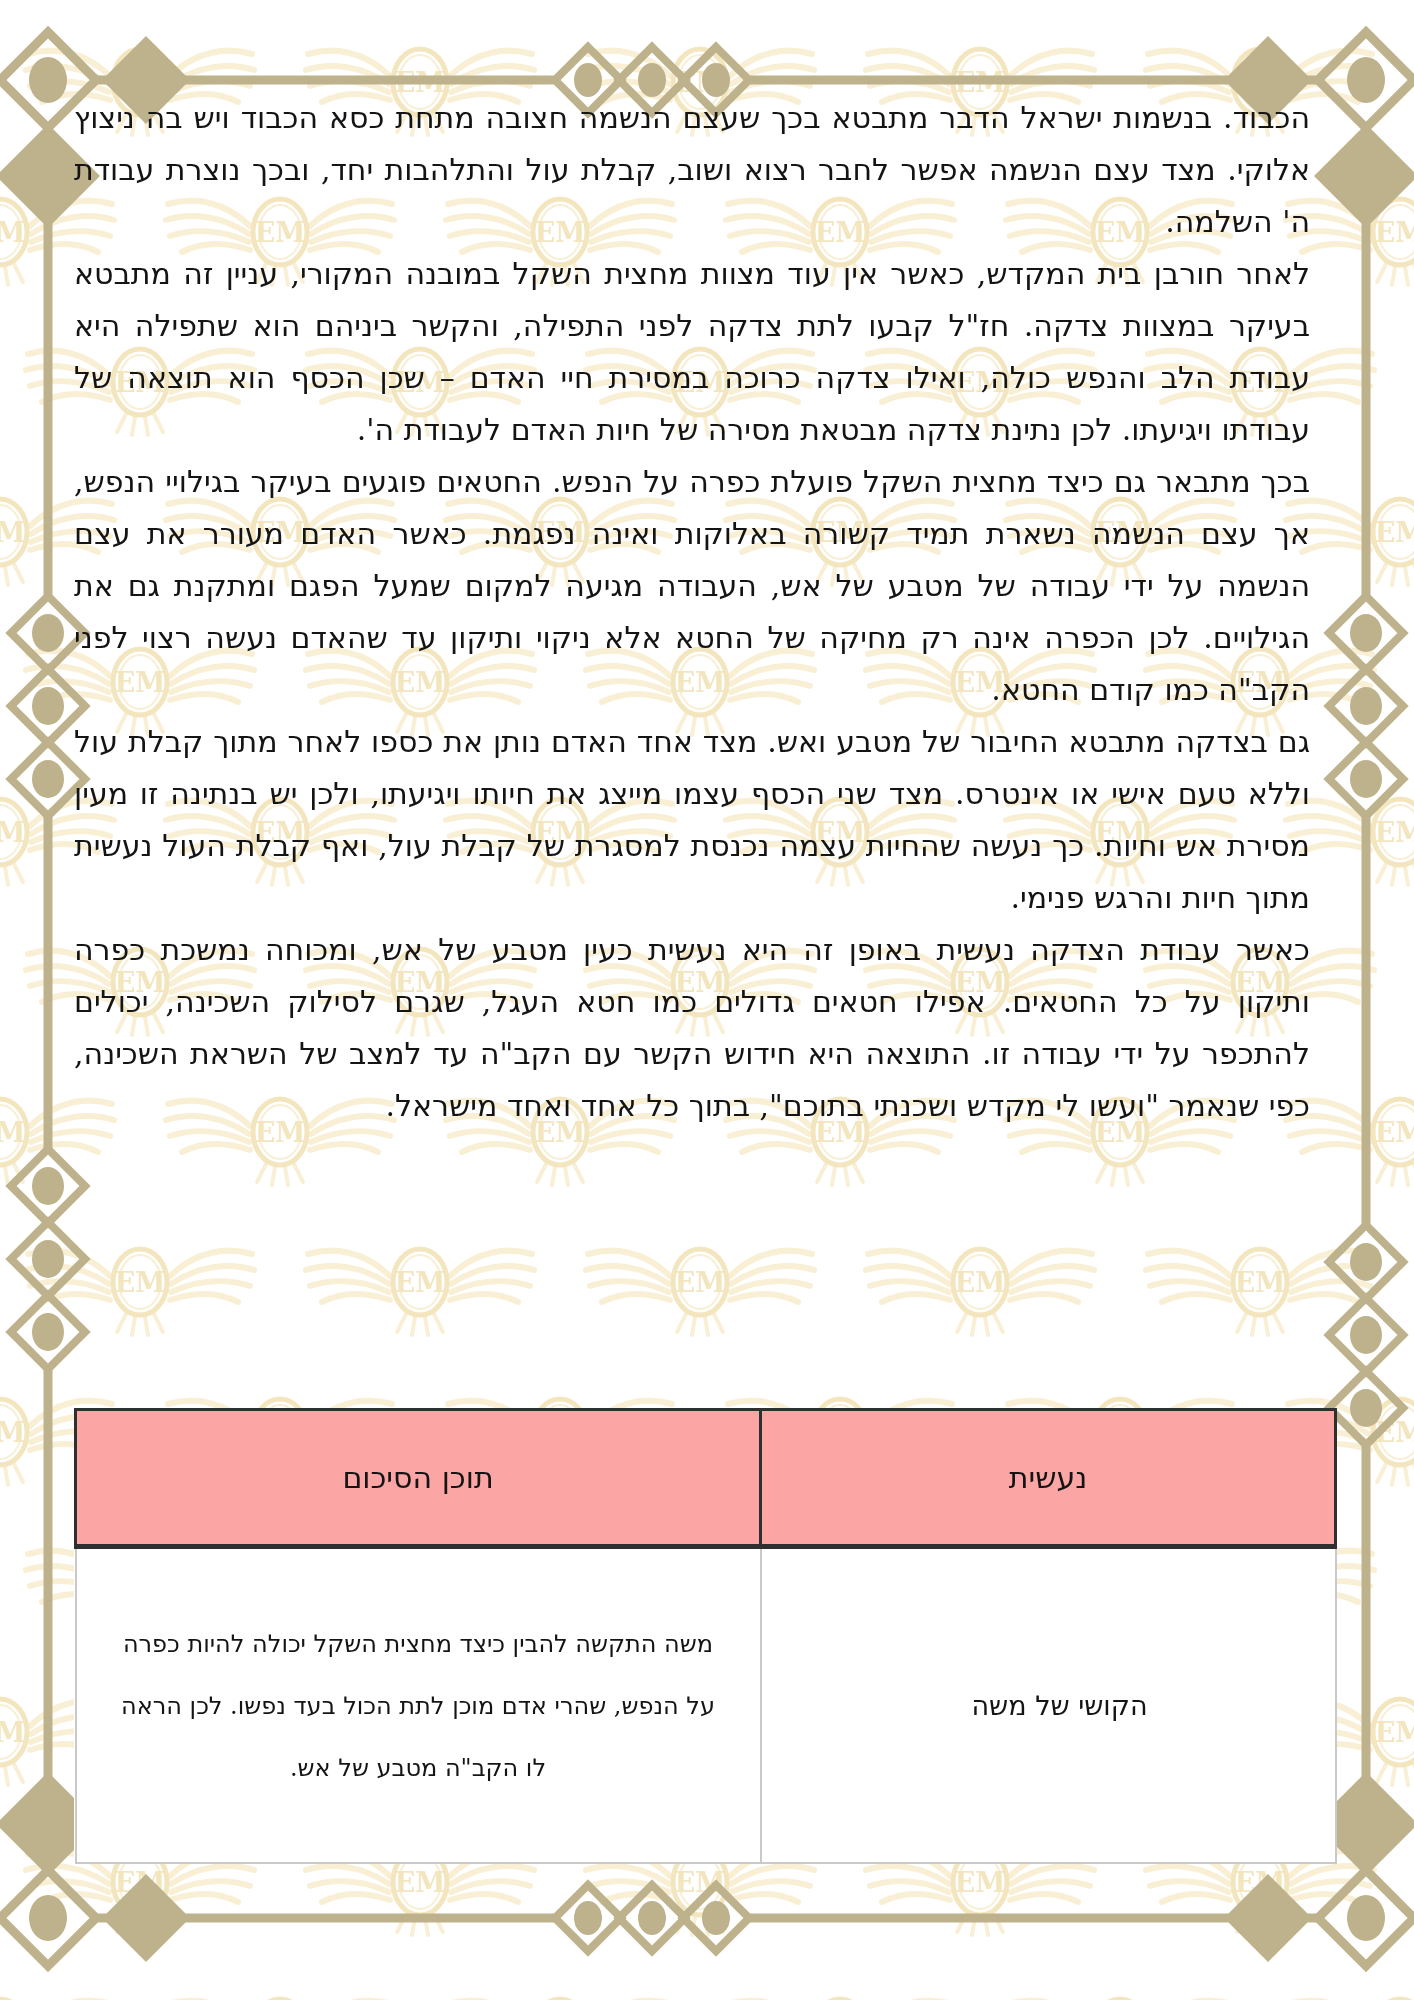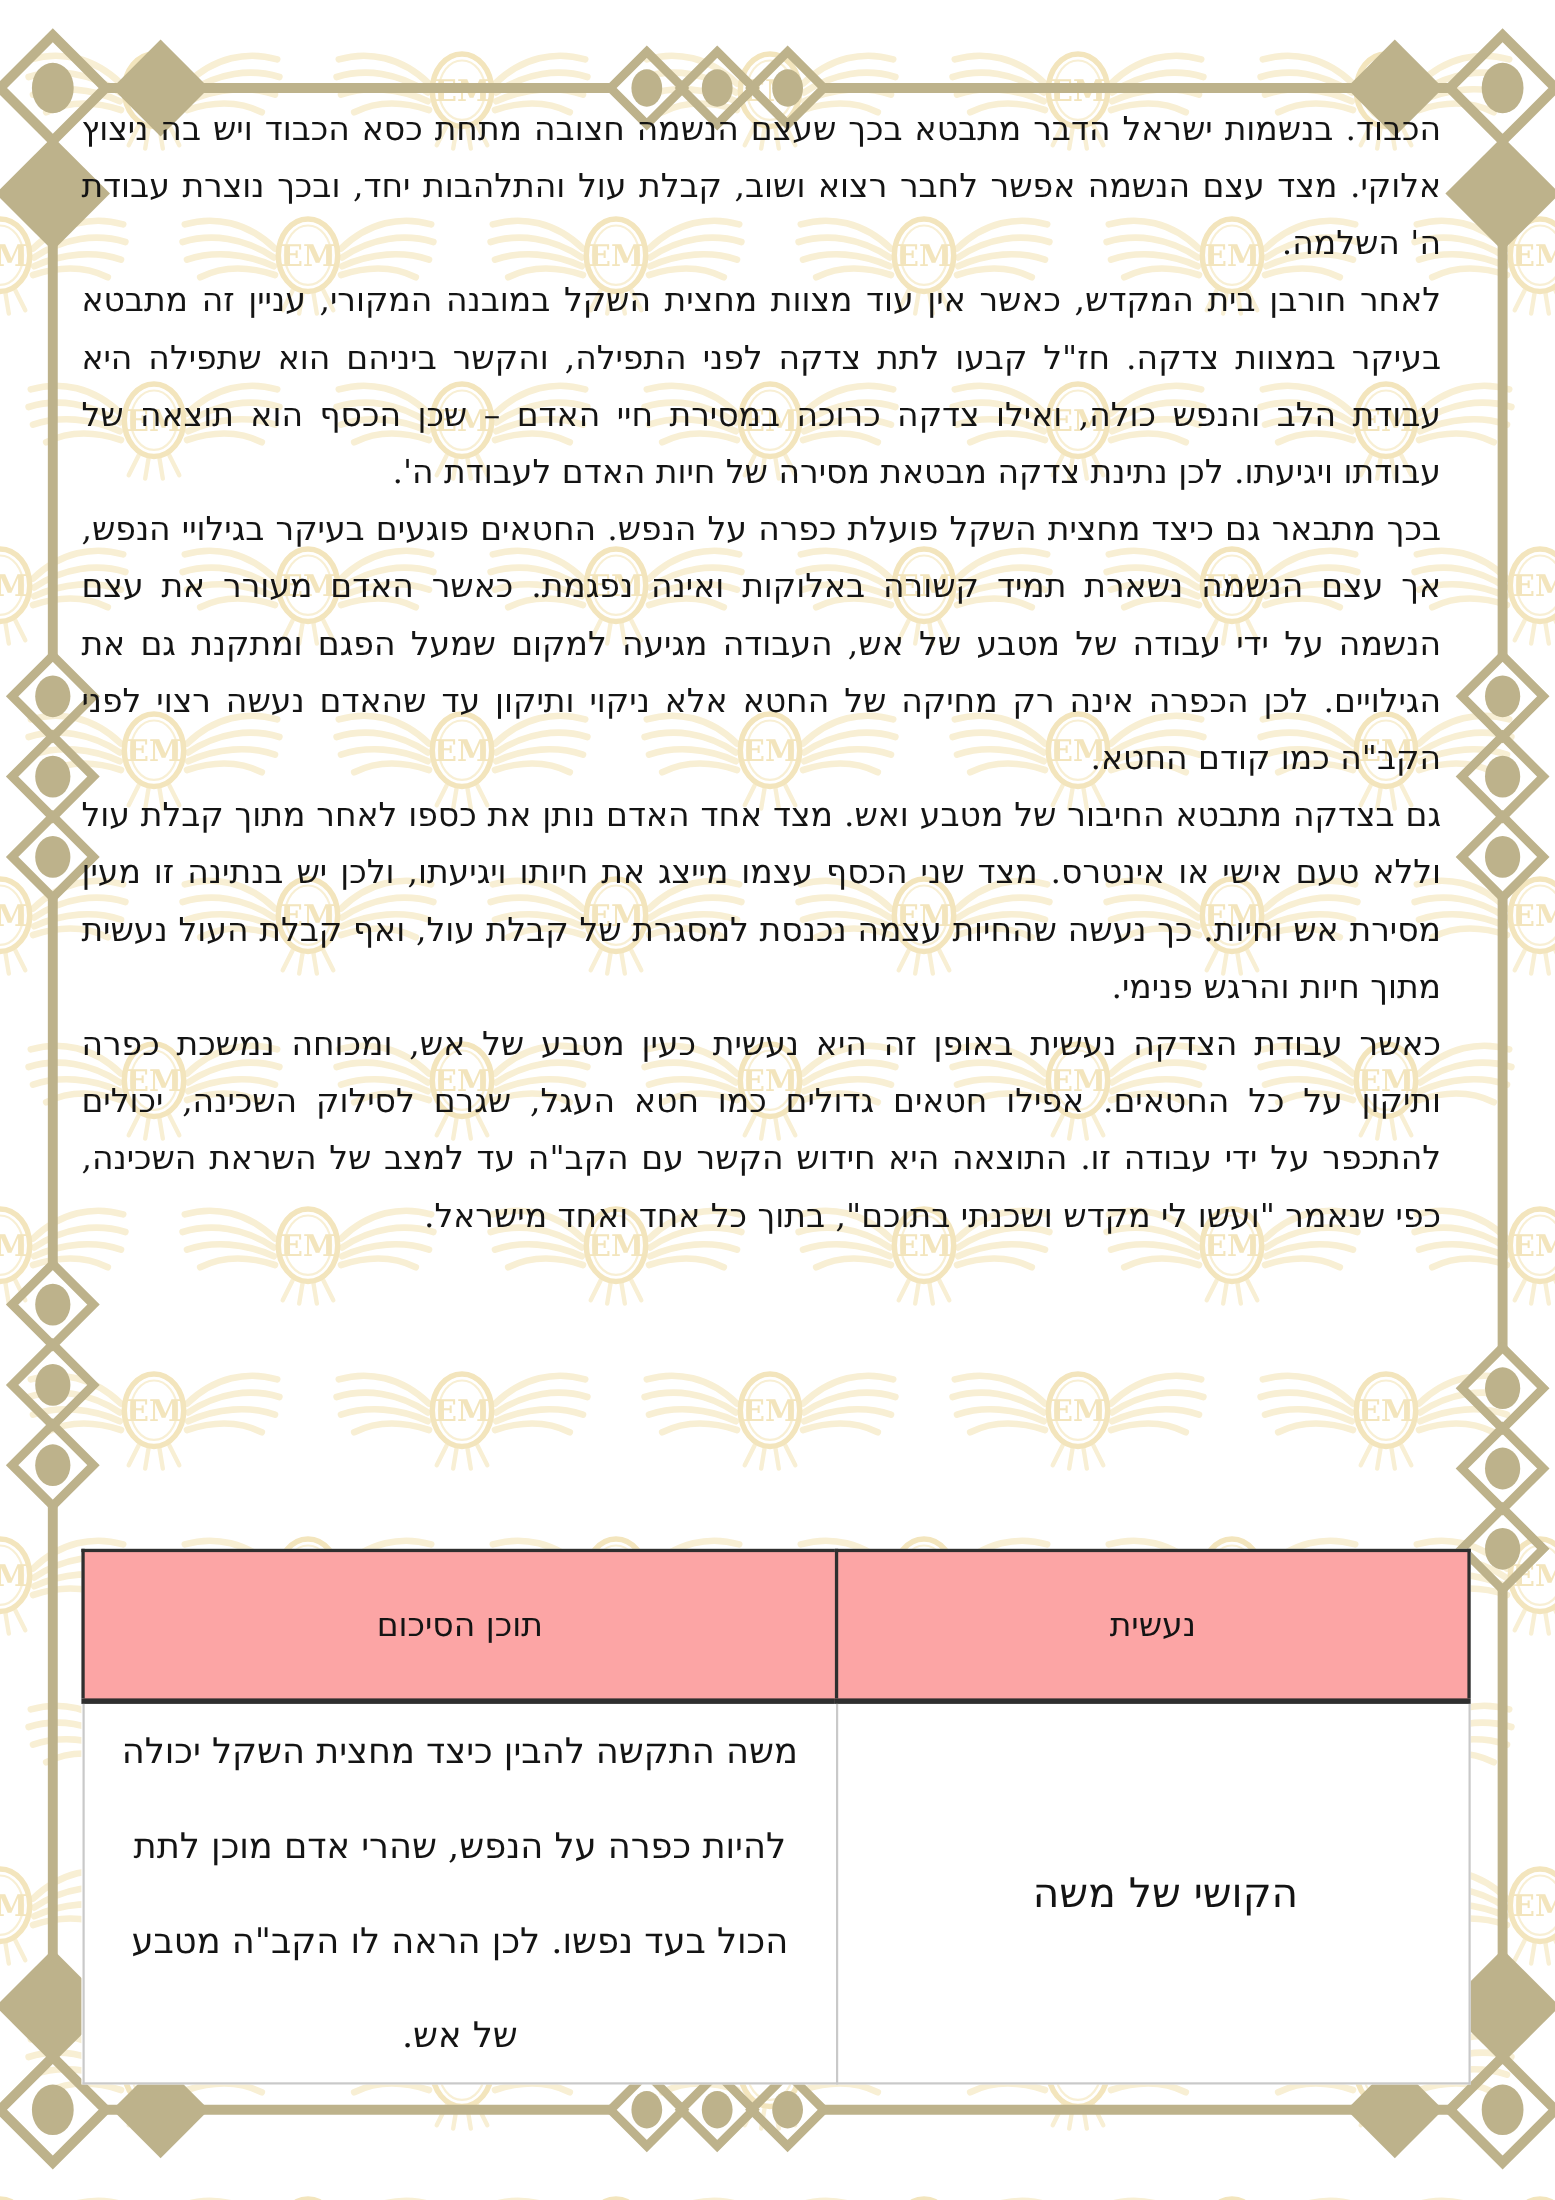--- a/index.html
+++ b/index.html
@@ -18,22 +18,22 @@
   .tbl-wrap{position:absolute;top:1408px;left:77px;width:1260px;z-index:3;direction:rtl;}
   table.summary{border-collapse:collapse;width:1260px;table-layout:fixed;background:#ffffff;
                 font-size:30px;color:#141414;}
   table.summary col.c-topic{width:575px;}
   table.summary col.c-content{width:685px;}
   table.summary thead th{
       height:131px;background:#fca5a5;font-weight:normal;text-align:center;vertical-align:middle;
       border:3px solid #2f2f2f;border-bottom:5px solid #2f2f2f;}
   table.summary tbody td{
       height:311px;background:#ffffff;border:2px solid #c9c9c9;vertical-align:middle;text-align:center;}
-  td.cell-content{line-height:86px;padding:0 32px;font-size:32px;}
-  td.cell-topic{font-size:37px;padding-left:24px;}
+  td.cell-content{line-height:62px;padding:0 32px;font-size:24px;}
+  td.cell-topic{font-size:27px;padding-left:24px;}
 </style>
 </head>
 <body>
 
 <div class="page">
 
   <svg class="wm-layer" width="1414" height="2000" viewBox="0 0 1414 2000" aria-hidden="true">
     <defs>
       <g id="emb">
         <g stroke="#f8efd4" fill="none" stroke-width="6" stroke-linecap="round">

